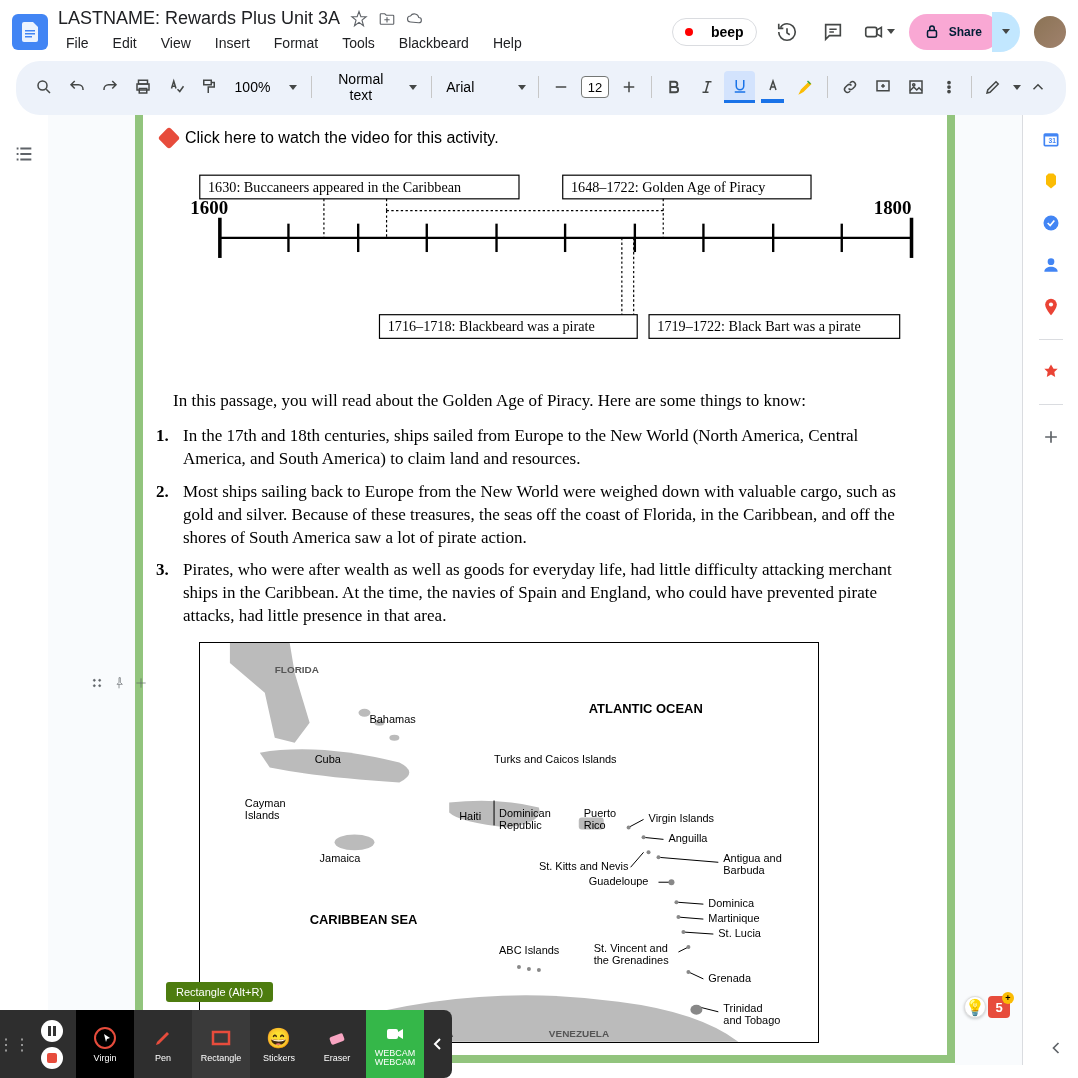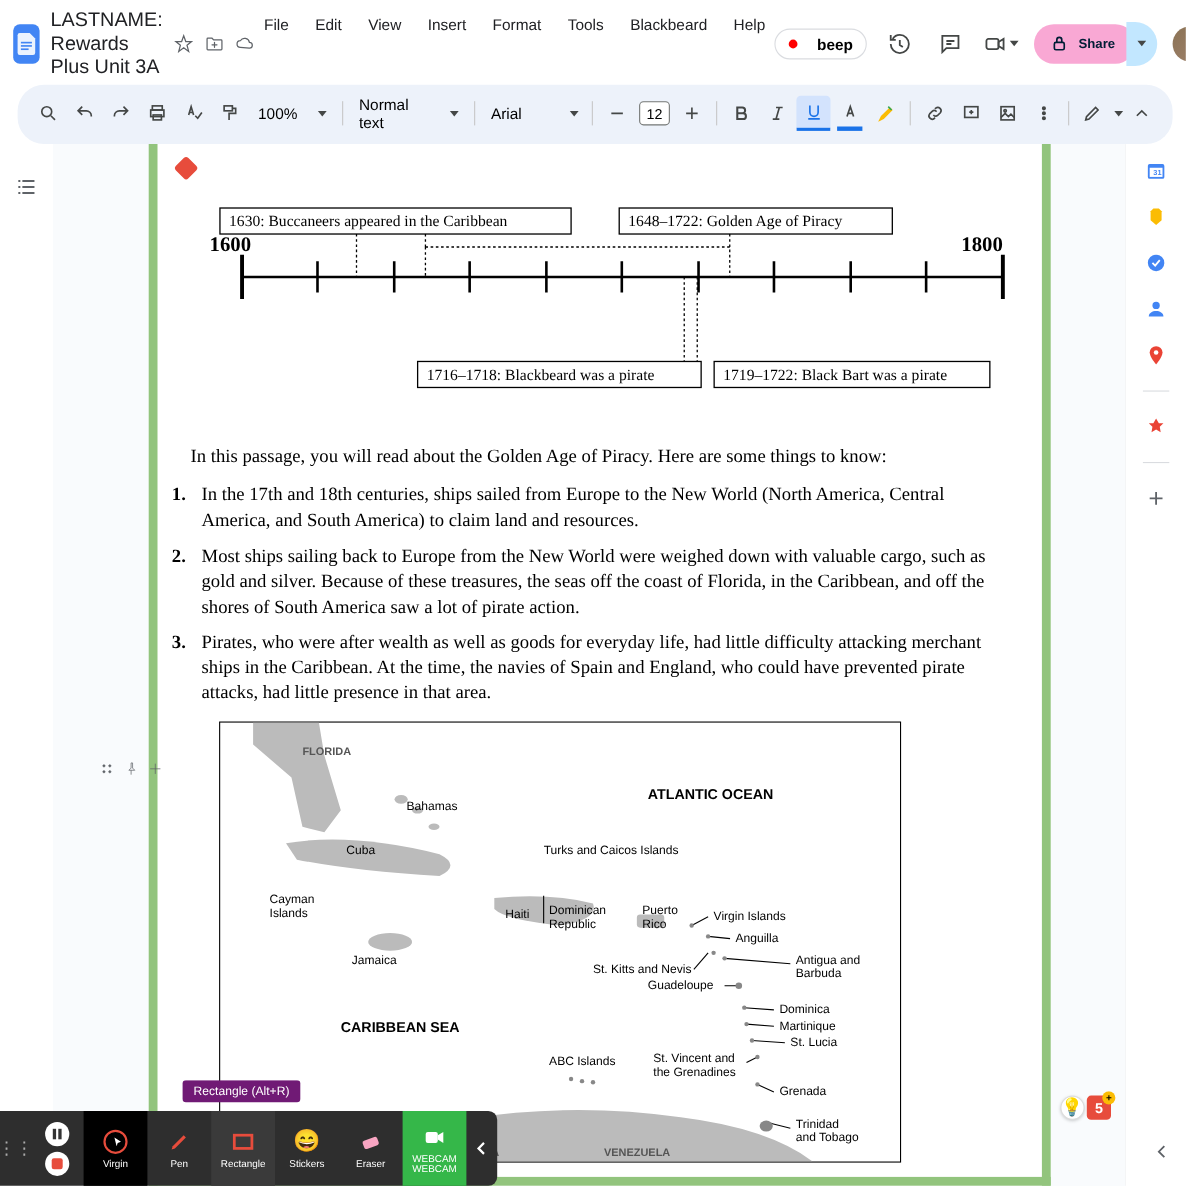--- a/index.html
+++ b/index.html
@@ -2,21 +2,21 @@
 <html><head>
 <meta charset="utf-8">
 <style>
 * { margin: 0; padding: 0; box-sizing: border-box; }
 body { font-family: 'Google Sans', Arial, sans-serif; background: #fff; width: 1078px; height: 1078px; overflow: hidden; position: relative; }
 
 
 .header { display: flex; align-items: center; padding: 8px 12px 0; }
 .docs-logo { width: 36px; height: 36px; background: #4285f4; border-radius: 6px; display: flex; align-items: center; justify-content: center; color: #fff; font-weight: 500; margin-right: 10px; }
 .docs-logo svg { width: 24px; height: 24px; fill: #fff; }
-.title-area { flex: 1; display: flex; }
+.title-area { flex: 1; display: flex; flex-direction: column; }
 .title-row { display: flex; align-items: center; gap: 10px; }
 .doc-title { font-size: 18px; color: #202124; }
 .star-btn, .folder-btn, .cloud-btn { cursor: pointer; color: #5f6368; display: flex; align-items: center; }
 .star-btn svg, .folder-btn svg, .cloud-btn svg { width: 18px; height: 18px; fill: none; stroke: #5f6368; stroke-width: 1.5; }
 .menu-bar { display: flex; gap: 8px; margin-top: 2px; }
 .menu-item { font-size: 14px; color: #202124; padding: 4px 8px; cursor: pointer; border-radius: 4px; }
 .header-right { display: flex; align-items: center; gap: 14px; margin-left: auto; }
 .beep-btn { border: 1px solid #dadce0; border-radius: 18px; padding: 5px 12px; display: flex; align-items: center; gap: 18px; font-size: 14px; font-weight: 700; cursor: pointer; }
 .beep-dot { width: 8px; height: 8px; background: #ff0000; border-radius: 50%; }
 .header-icon-btn { cursor: pointer; width: 32px; height: 32px; display: flex; align-items: center; justify-content: center; color: #444746; }
@@ -26,21 +26,21 @@
 .share-dropdown { background: #c2e7ff; width: 28px; height: 40px; border-radius: 0 36px 36px 0; display: flex; align-items: center; justify-content: center; cursor: pointer; margin-left: -8px; }
 .share-group { display: flex; align-items: center; }
 .avatar { width: 32px; height: 32px; border-radius: 50%; background: linear-gradient(135deg, #8b7355, #a0826d); cursor: pointer; }
 
 
 .toolbar { display: flex; align-items: center; gap: 2px; padding: 6px 12px 8px; border-radius: 24px; margin: 6px 12px 0 16px; background: #edf2fa; }
 .tb-btn { width: 32px; height: 32px; display: flex; align-items: center; justify-content: center; cursor: pointer; border-radius: 4px; color: #444746; }
 .tb-btn svg { width: 18px; height: 18px; fill: none; stroke: #444746; stroke-width: 2; }
 .tb-sep { width: 1px; height: 22px; background: #c7c7c7; margin: 0 4px; }
 .zoom-select { display: flex; align-items: center; gap: 19px; padding: 4px 8px; cursor: pointer; font-size: 14px; }
-.style-select { display: flex; align-items: center; gap: 14px; padding: 4px 8px; cursor: pointer; font-size: 14px; min-width: 100px; }
+.style-select { display: flex; align-items: center; gap: 14px; padding: 4px 8px; cursor: pointer; font-size: 14px; min-width: 100px; text-align: center; }
 .font-select { display: flex; align-items: center; gap: 44px; padding: 4px 8px; cursor: pointer; font-size: 14px; min-width: 70px; }
 .font-size-group { display: flex; align-items: center; gap: 4px; }
 .font-size-input { width: 28px; height: 22px; border: 1px solid #747775; border-radius: 4px; text-align: center; font-size: 13px; }
 .underline-btn { border-bottom: 3px solid #1a73e8; background: #d3e3fd; border-radius: 4px 4px 0 0; }
 .text-color-btn { position: relative; }
 .text-color-bar { position: absolute; bottom: 0; left: 4px; right: 4px; height: 4px; background: #1a73e8; }
 .collapse-btn { margin-left: auto; }
 
 
 .main-container { display: flex; height: calc(100% - 128px); }
@@ -75,21 +75,21 @@
 .sc-section { display: flex; flex-direction: column; align-items: center; justify-content: center; width: 58px; height: 68px; cursor: pointer; color: #fff; font-size: 9px; gap: 3px; }
 .sc-section.pause-rec { width: 48px; }
 .sc-section.active { background: #000; }
 .sc-section.selected { background: #3a3a3a; }
 .sc-section.green { background: #35b749; }
 .sc-pause-btn { width: 22px; height: 22px; background: #fff; border-radius: 50%; display: flex; align-items: center; justify-content: center; }
 .sc-rec-btn { width: 22px; height: 22px; background: #fff; border-radius: 50%; display: flex; align-items: center; justify-content: center; margin-top: 2px; }
 .sc-rec-inner { width: 10px; height: 10px; background: #e74c3c; border-radius: 2px; }
 .sc-icon-circle { width: 24px; height: 24px; display: flex; align-items: center; justify-content: center; }
 .sc-collapse { width: 28px; display: flex; align-items: center; justify-content: center; cursor: pointer; color: #fff; }
-.sc-tooltip { position: absolute; bottom: 76px; left: 166px; background: #701a75; color: #fff; font-size: 11px; padding: 4px 10px; border-radius: 3px; }
+.sc-tooltip { position: absolute; bottom: 76px; left: 166px; background: #4d7c0f; color: #fff; font-size: 11px; padding: 4px 10px; border-radius: 3px; }
 
 
 .thinkific-badge { position: absolute; bottom: 60px; right: 68px; display: flex; align-items: center; gap: 2px; }
 .tb-left { width: 22px; height: 22px; background: #fff; border: 1px solid #ddd; border-radius: 50%; box-shadow: 0 1px 3px rgba(0,0,0,0.2); }
 .tb-right { width: 22px; height: 22px; background: #e74c3c; color: #fff; border-radius: 4px; display: flex; align-items: center; justify-content: center; font-size: 13px; font-weight: bold; position: relative; }
 .tb-plus { position: absolute; top: -4px; right: -4px; width: 12px; height: 12px; background: #fbbc04; border-radius: 50%; font-size: 9px; display: flex; align-items: center; justify-content: center; color: #000; }
 
 
 .margin-tools { position: absolute; left: -46px; top: 560px; display: flex; gap: 6px; align-items: center; color: #5f6368; }
 .margin-tools svg { width: 16px; height: 16px; stroke: #5f6368; fill: none; }
@@ -331,20 +331,21 @@
         <svg viewBox="0 0 24 24">
             <path d="M12 4v7l-3 3h8l-3-3V4zM12 14v6"></path>
           </svg>
         <svg viewBox="0 0 24 24">
             <path d="M12 5v14M5 12h14"></path>
           </svg>
       </div>
       <div class="doc-border">
       <div class="video-link">
         <span class="red-circle"></span>
+        <span>Click here to watch the video for this activity.</span>
       </div>
 
       <svg class="timeline-svg" viewBox="0 0 680 180" style="display:block;margin:8px auto;">
         <text x="40" y="45" font-size="16" font-weight="bold" font-family="Georgia">1600</text>
         <text x="618" y="45" font-size="16" font-weight="bold" font-family="Georgia">1800</text>
         <rect x="48" y="12" width="270" height="20" fill="#fff" stroke="#000"></rect>
             <text x="55" y="26" font-size="12" font-family="Georgia">1630: Buccaneers appeared in the Caribbean</text>
         <rect x="355" y="12" width="210" height="20" fill="#fff" stroke="#000"></rect>
             <text x="362" y="26" font-size="12" font-family="Georgia">1648–1722: Golden Age of Piracy</text>
         <line x1="65" y1="65" x2="650" y2="65" stroke="#000" stroke-width="2"></line>

